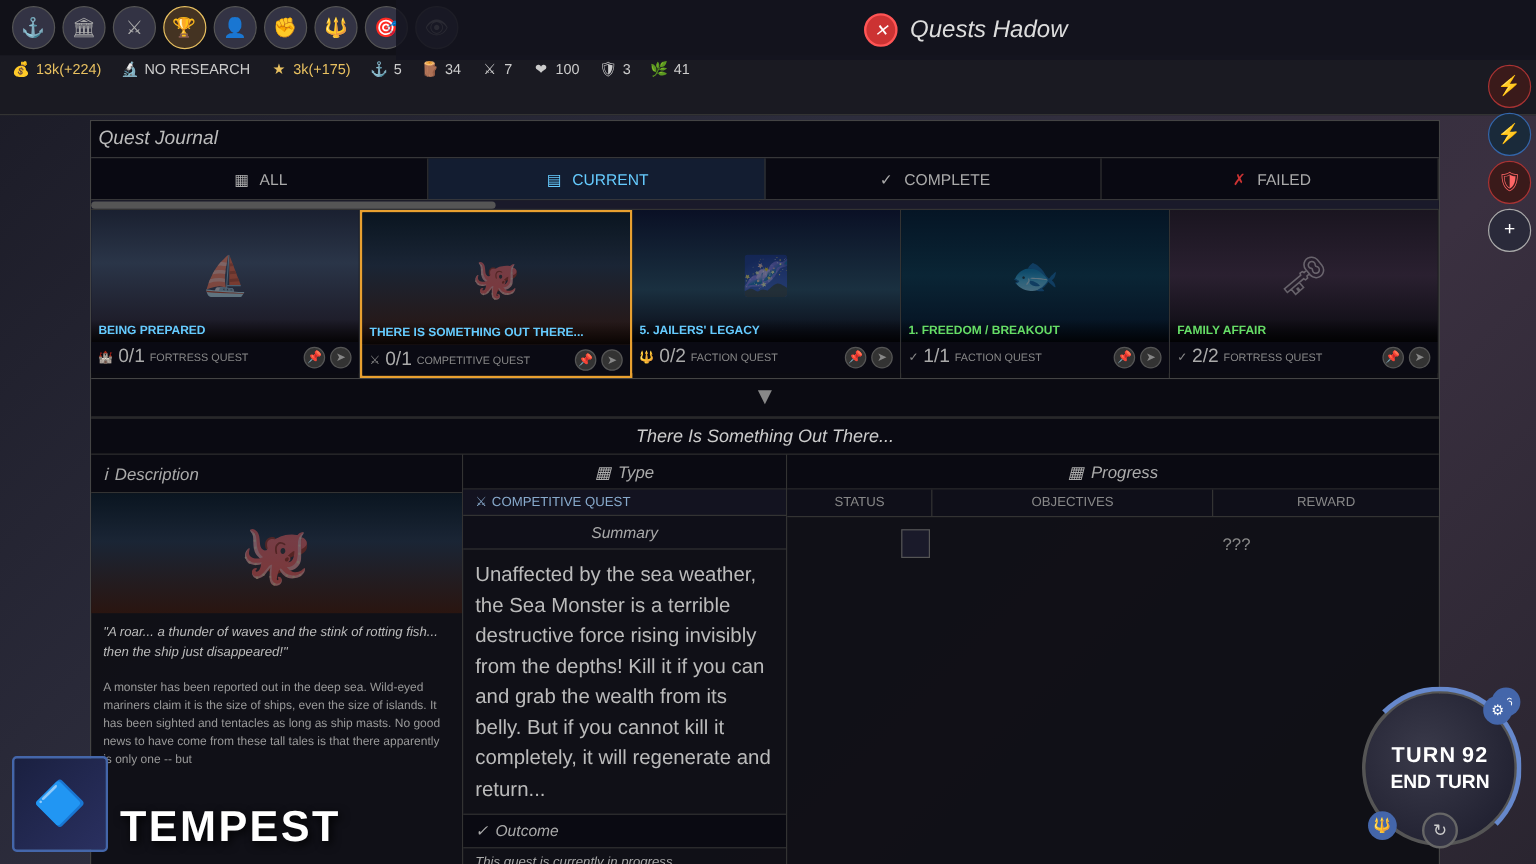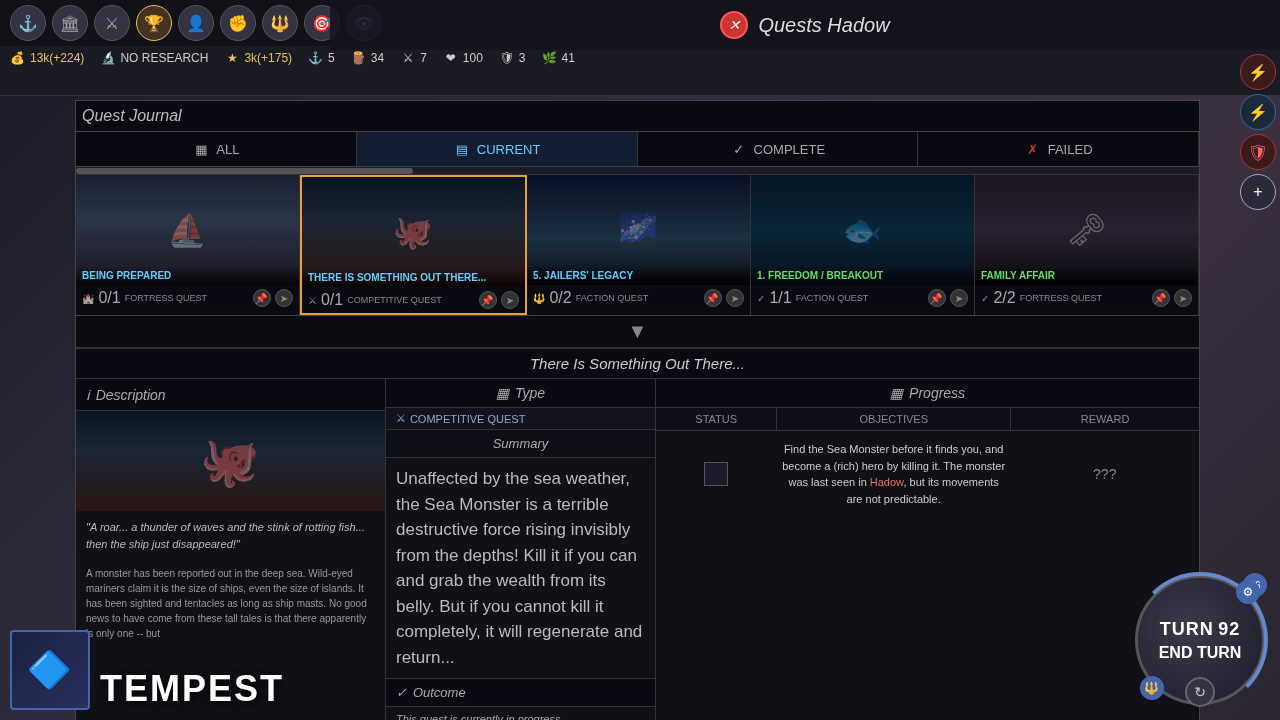--- a/index.html
+++ b/index.html
@@ -796,23 +796,20 @@
         </div>
         <div class="progress-table-header">
           <div class="progress-col status">STATUS</div>
           <div class="progress-col">OBJECTIVES</div>
           <div class="progress-col reward">REWARD</div>
         </div>
         <div class="progress-row">
           <div class="progress-status-cell">
             <div class="status-dot"></div>
           </div>
-          <div class="progress-obj-cell">
-            Find the Sea Monster before it finds you, and become a (rich) hero by killing it. The monster was last seen in <span class="highlight">Hadow</span>, but its movements are not predictable.
-          </div>
           <div class="progress-reward-cell">???</div>
         </div>
       </div>
 
     </div>
   </div>
 </div>
 
 <div class="faction-panel">
   <div class="faction-logo">

